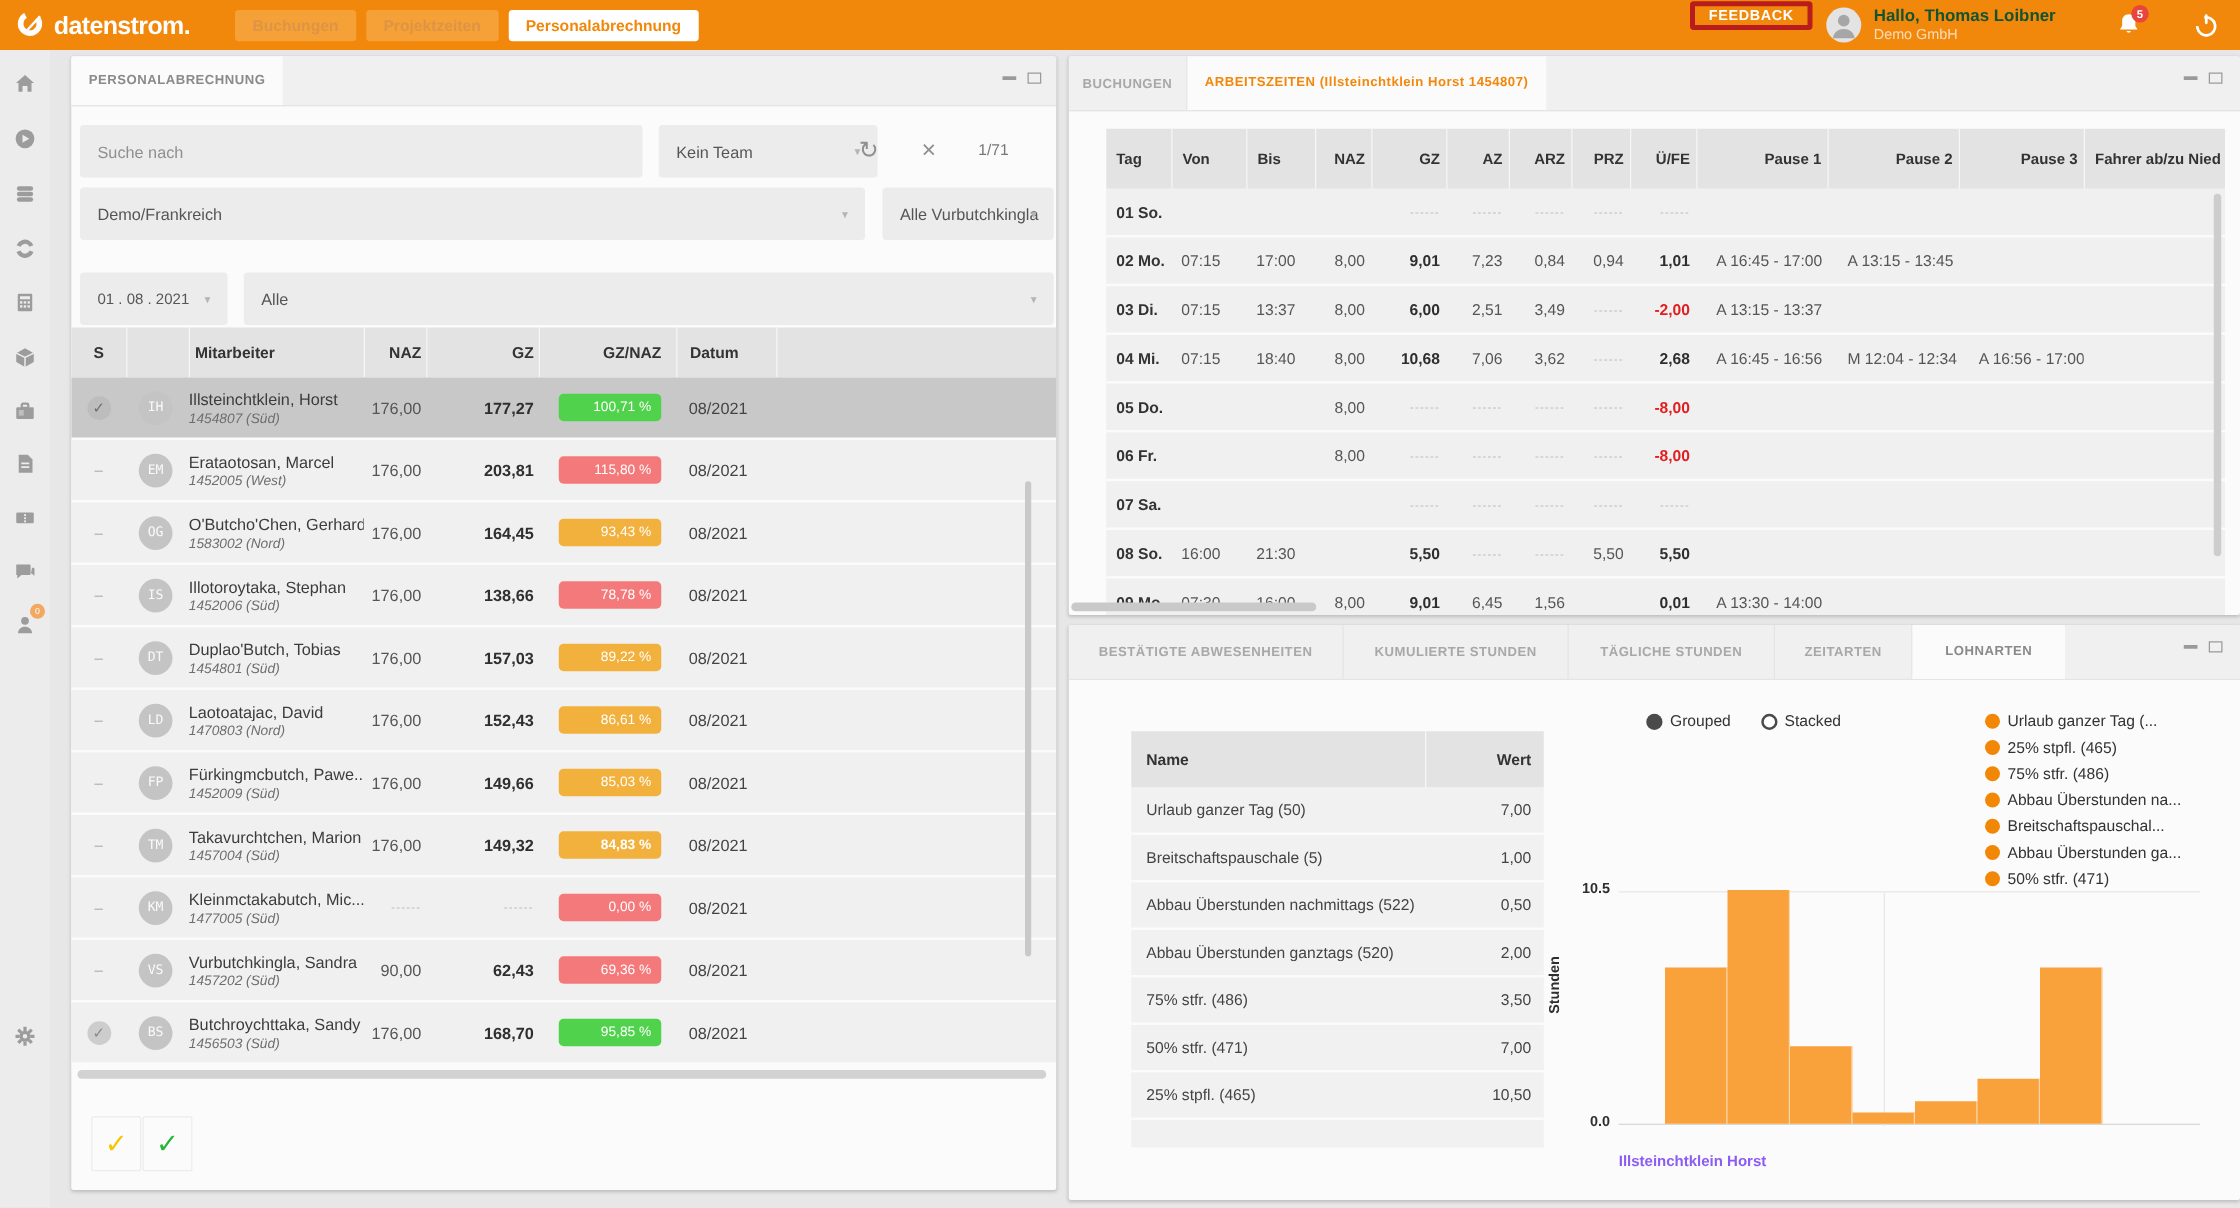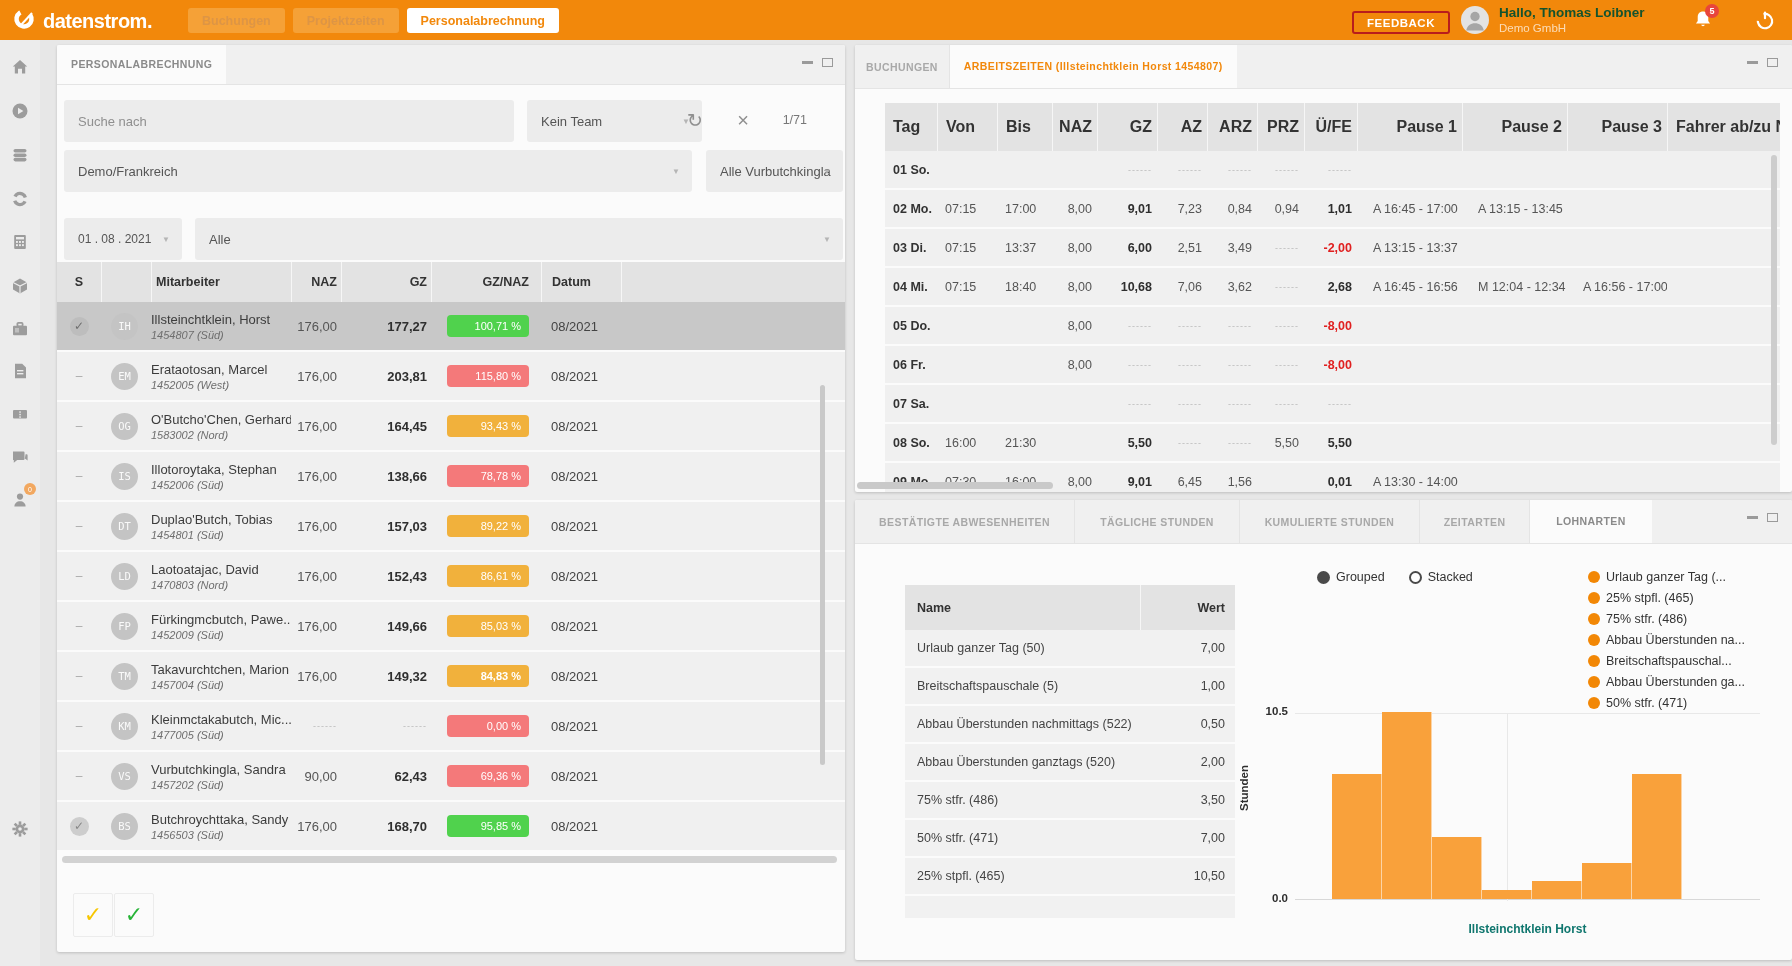--- a/index.html
+++ b/index.html
@@ -8,21 +8,21 @@
   #app { position:relative; width:1792px; height:853px; }
 
   
   #topbar { position:absolute; left:0; top:0; width:1792px; height:40px; background:#F2880B; z-index:30; }
   #logo { position:absolute; left:12px; top:7px; display:flex; align-items:center; gap:7px; }
   #logo-text { color:#fff; font-size:20px; font-weight:bold; letter-spacing:-0.5px; }
   #topbar-tabs { position:absolute; left:188px; top:8px; display:flex; gap:8px; }
   .top-tab { height:25px; padding:0 14px; border-radius:3px; background:#F5A137; color:#DD9545;
     font-size:12.5px; font-weight:bold; display:flex; align-items:center; cursor:default; }
   .top-tab.active { background:#FFFFFF; color:#F2880B; }
-  #feedback-btn { position:absolute; left:1352px; top:11px; width:98px; height:23px; border:2px solid #b91c1c;
+  #feedback-btn { position:absolute; left:1352px; top:1px; width:98px; height:23px; border:4px solid #b91c1c;
     border-radius:3px; color:#fff; font-size:11.5px; font-weight:bold; letter-spacing:0.5px;
     display:flex; align-items:center; justify-content:center; background:transparent; }
   #topbar-avatar { position:absolute; left:1461px; top:6px; width:28px; height:28px; border-radius:50%;
     background:#E3E3E3; overflow:hidden; }
   #greeting { position:absolute; left:1499px; top:5px; color:#14532d; font-size:13.5px; font-weight:bold; }
   #company { position:absolute; left:1499px; top:22px; color:rgba(255,255,255,0.7); font-size:11.5px; }
   #bell { position:absolute; left:1692px; top:9px; width:22px; height:22px; }
   #bell-badge { position:absolute; left:1705px; top:4px; min-width:14px; height:14px; border-radius:7px;
     background:#E8453C; color:#fff; font-size:9px; font-weight:bold; display:flex; align-items:center;
     justify-content:center; padding:0 2px; }
@@ -98,21 +98,21 @@
   #emp-vscroll { position:absolute; left:763px; top:340px; width:5px; height:380px; background:#C9C9C9; border-radius:3px; }
   #emp-hscroll { position:absolute; left:5px; top:811px; width:775px; height:7px; background:#D2D2D2; border-radius:4px; }
   .act-btn { position:absolute; top:848px; width:40px; height:44px; border:1px solid #ECECEC; border-radius:2px;
     background:transparent; display:flex; align-items:center; justify-content:center; font-size:22px; font-weight:bold; }
   #act-yellow { left:16px; color:#F7C600; }
   #act-green { left:57px; color:#27B437; }
 
   
   #az-table { position:absolute; left:30px; top:58px; width:895px; }
   .azgrid { display:grid; grid-template-columns:52px 60px 55px 45px 60px 50px 50px 47px 53px 105px 105px 100px 113px; align-items:center; }
-  #az-header { height:48px; background:#E3E3E3; font-size:16px; font-weight:bold; color:#333; }
+  #az-header { height:48px; background:#E3E3E3; font-size:12px; font-weight:bold; color:#333; }
   #az-header > div { height:100%; display:flex; align-items:center; border-left:1px solid #F6F6F6; padding:0 8px; white-space:nowrap; overflow:hidden; }
   #az-header > div:first-child { border-left:none; }
   #az-header > div.ar { justify-content:flex-end; padding-right:5px; }
   .azrow { height:39px; background:#F0F0F0; border-bottom:2px solid #FBFBFB; font-size:12.5px; color:#555; }
   .azrow .tag { font-weight:bold; color:#333; padding-left:8px; }
   .azrow .c { padding-left:8px; }
   .azrow .r { text-align:right; padding-right:5px; }
   .azrow .b { font-weight:bold; color:#2E2E2E; }
   .azrow .neg { color:#E02020; }
   .azrow .pause { padding-left:16px; white-space:nowrap; overflow:hidden; }
@@ -140,22 +140,22 @@
   
   #plot { position:absolute; left:440px; top:213px; width:465px; height:187px;
     border-top:1px solid #E8E8E8; border-bottom:1px solid #D8D8D8; }
   #plot-vline { position:absolute; left:212px; top:0; width:1px; height:187px; background:#E8E8E8; }
   .bar { position:absolute; bottom:0; width:50px; background:#F9A13B; border-right:1px solid rgba(255,255,255,0.55); }
   .ytick { position:absolute; width:48px; text-align:right; font-size:11.5px; font-weight:bold; color:#2E2E2E; }
   #ytick-max { left:385px; top:205px; }
   #ytick-min { left:385px; top:392px; }
   #ylabel { position:absolute; left:329px; top:282px; width:120px; text-align:center; font-size:11.5px;
     font-weight:bold; color:#2E2E2E; transform:rotate(-90deg); }
-  #xtitle { position:absolute; left:440px; top:422px; width:465px; text-align:center; font-size:12px;
-    font-weight:bold; color:#0f766e; }
+  #xtitle { position:absolute; left:440px; top:422px; width:465px; text-align:left; font-size:12px;
+    font-weight:bold; color:#8b5cf6; }
 </style>
 </head>
 <body>
 
 <div id="app">
 
   <div id="topbar">
     <div id="logo">
       <span>
         <svg width="24" height="24" viewBox="0 0 24 24">
@@ -699,22 +699,22 @@
           </div>
         </div>
     </div>
     <div id="az-vscroll"></div>
     <div id="az-hscroll"></div>
   </div>
 
   <div id="bottom-panel" class="panel">
     <div class="tabstrip" id="bottom-tabs">
         <div class="ptab" style="width: 220px;">BESTÄTIGTE ABWESENHEITEN</div>
+        <div class="ptab" style="width: 180px;">KUMULIERTE STUNDEN</div>
         <div class="ptab" style="width: 165px;">TÄGLICHE STUNDEN</div>
-        <div class="ptab" style="width: 180px;">KUMULIERTE STUNDEN</div>
         <div class="ptab" style="width: 110px;">ZEITARTEN</div>
         <div class="ptab active" style="width: 122px;">LOHNARTEN</div>
       </div>
     <div class="win-controls" style="right:14px;">
       <span class="wc min"></span>
       <span class="wc"></span>
     </div>
 
     <div id="wage-table">
       <div id="wage-header" class="wgrid">

